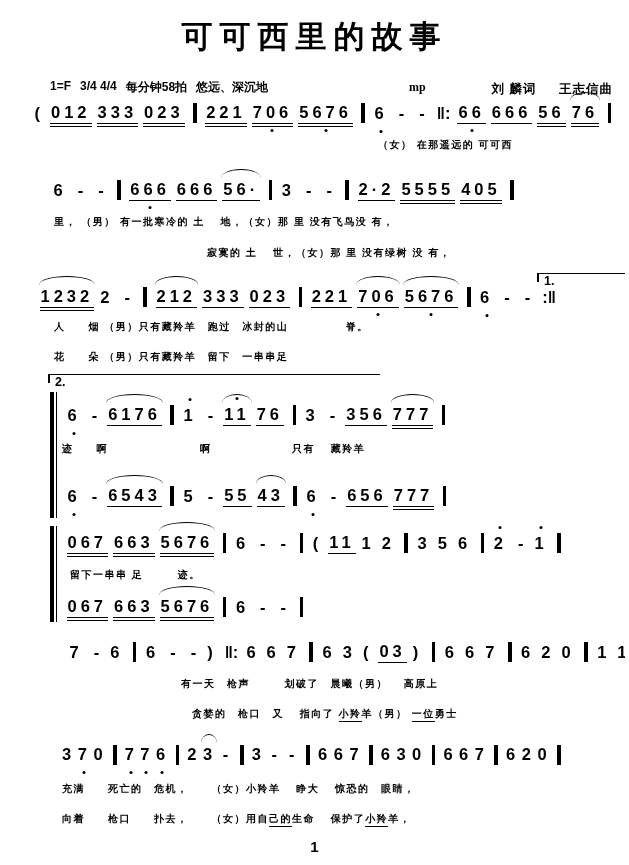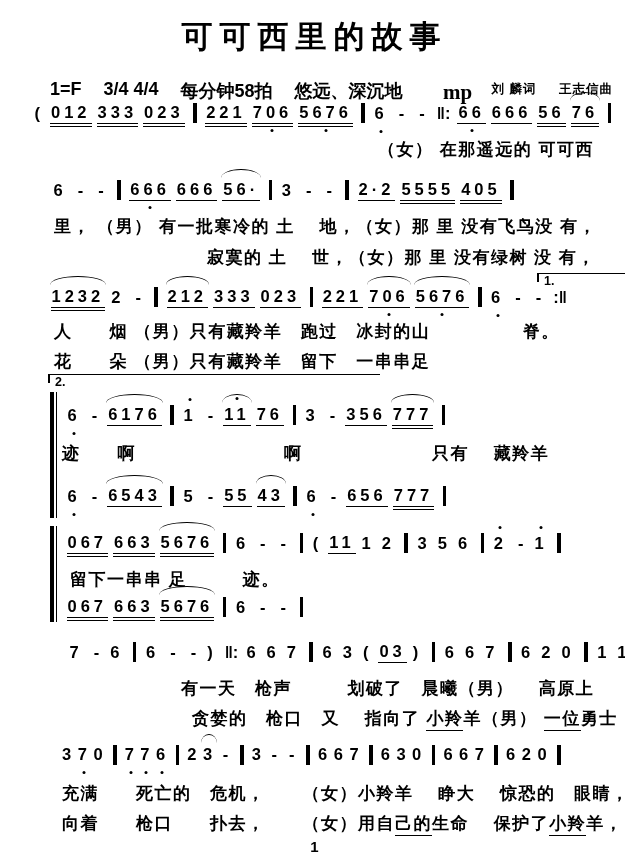--- a/index.html
+++ b/index.html
@@ -3,43 +3,43 @@
 <meta charset="utf-8">
 <style>
   html,body{margin:0;padding:0;background:#fff;}
   .sheet{position:relative;width:621px;height:865px;background:#ffffff;margin:0 auto;
          font-family:"Liberation Sans",sans-serif;color:#000;overflow:hidden;}
   .abs{position:absolute;}
 
   
   #title{top:16px;left:0;right:0;text-align:center;font-size:31px;font-weight:700;
          letter-spacing:7px;font-family:"Liberation Serif",serif;}
-  #meta{top:79px;left:46px;font-size:18px;font-weight:700;display:flex;gap:22px;white-space:pre;}
+  #meta{top:79px;left:46px;font-size:12px;font-weight:700;display:flex;gap:9px;white-space:pre;}
   #credits{top:81px;right:12px;font-size:12.5px;font-weight:700;letter-spacing:1px;}
-  #dyn{top:80px;left:439px;font-size:21px;font-weight:700;font-family:"Liberation Serif",serif;}
+  #dyn{top:80px;left:405px;font-size:12px;font-weight:700;font-family:"Liberation Serif",serif;}
   #pageno{top:838px;left:0;right:0;text-align:center;font-size:15px;font-weight:700;}
 
   
   .music{display:flex;align-items:flex-end;font-size:16.5px;font-weight:700;line-height:21px;}
   .tok{position:relative;display:inline-block;margin:0 2.5px;letter-spacing:4px;padding:0 1px;white-space:pre;}
   .tight .tok{margin:0 1px;letter-spacing:2.5px;}
   .tok.u1{border-bottom:1.6px solid #000;}
   .tok.u2{border-bottom:1.6px solid #000;}
   .tok .ul2{position:absolute;left:0;right:0;bottom:-4px;height:0;border-top:1.6px solid #000;}
   .tok .dot{position:absolute;width:3px;height:3px;background:#000;border-radius:50%;left:50%;transform:translateX(-50%);}
   .tok .dot-b{bottom:-9px;}
   .tok .dot-a{top:-7px;}
   .tok .arc{position:absolute;left:-1px;right:-1px;top:-10px;height:8px;
             border-top:1.6px solid #000;border-radius:50% 50% 0 0/100% 100% 0 0;}
   .tok.bar{width:1.6px;height:20px;background:#000;margin:0 6px;align-self:center;}
   .tok.rep{letter-spacing:0;padding:0 2px;}
   .tok.dash{letter-spacing:0;padding:0 5px;}
 
   
-  .lyr{font-size:17px;font-weight:700;letter-spacing:1.5px;white-space:pre;}
+  .lyr{font-size:10px;font-weight:700;letter-spacing:1.5px;white-space:pre;}
   .lyr .tok{margin:0;letter-spacing:1.5px;padding:0;}
   .lyr .tok.u1{border-bottom:1.6px solid #000;}
 
   
   .volta{border-top:1.6px solid #000;height:12px;}
   .volta::before{content:"";position:absolute;left:0;top:0;width:1.6px;height:8px;background:#000;}
   .volta.both::after{content:"";position:absolute;right:0;top:0;width:1.6px;height:8px;background:#000;}
   .vlabel{position:absolute;left:7px;top:0;font-size:12.5px;font-weight:700;}
 
   
@@ -47,21 +47,21 @@
   .sysbracket{position:absolute;left:0;top:0;bottom:0;width:8px;}
   .sysbracket::before{content:"";position:absolute;left:0;top:0;bottom:0;width:3.5px;background:#000;}
   .sysbracket::after{content:"";position:absolute;left:6px;top:0;bottom:0;width:1.2px;background:#000;}
 
   
   #m1{top:102px;left:27px;}
   #lyr1{top:138px;left:374px;}
   #m2{top:179px;left:46px;}
   #lyr2a{top:215px;left:50px;text-align:right;}
   #lyr2b{top:246px;left:203px;}
-  #m3{top:286px;left:44px;align-items:flex-end;}
+  #m3{top:286px;left:33px;align-items:flex-end;}
   #volta1{top:273px;left:533px;width:90px;}
   #lyr3a{top:320px;left:50px;}
   #lyr3b{top:350px;left:50px;}
   #volta2{top:374px;left:44px;width:332px;}
   #sys1{top:392px;left:46px;width:575px;height:126px;}
   #m4{position:absolute;top:12px;left:14px;}
   #lyr4{position:absolute;top:50px;left:12px;}
   #m5{position:absolute;top:93px;left:14px;}
   #sys2{top:526px;left:46px;width:575px;height:96px;}
   #m6{position:absolute;top:6px;left:14px;}

